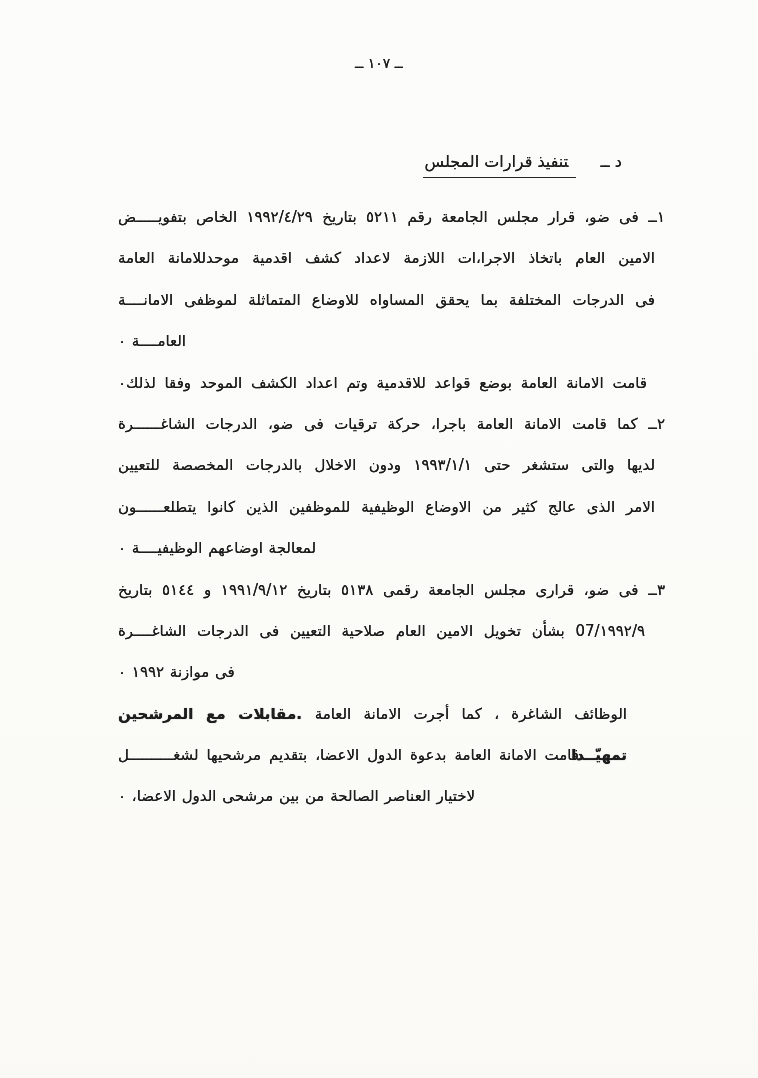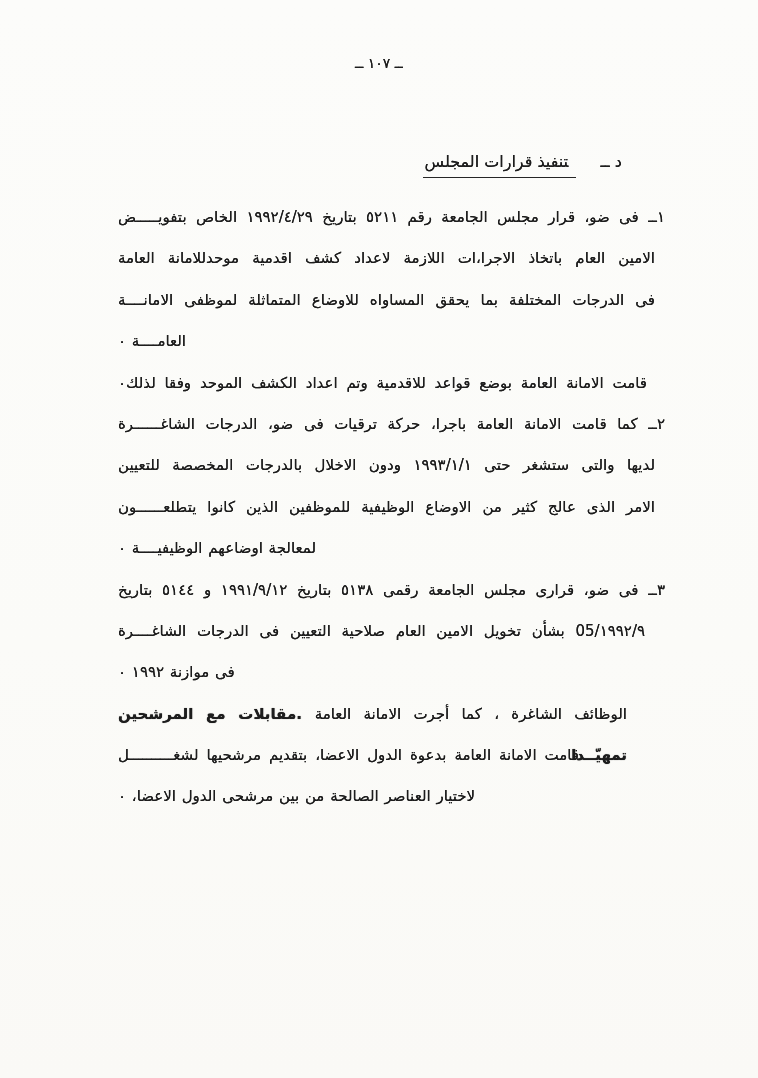--- a/index.html
+++ b/index.html
@@ -54,21 +54,21 @@
     <div class="ln j" style="padding-right:0">١ــ فى ضو، قرار مجلس الجامعة رقم ٥٢١١ بتاريخ ١٩٩٢/٤/٢٩ الخاص بتفويـــــض</div>
     <div class="ln j" style="padding-right:10px">الامين العام باتخاذ الاجرا،ات اللازمة لاعداد كشف اقدمية موحدللامانة العامة</div>
     <div class="ln j" style="padding-right:10px">فى الدرجات المختلفة بما يحقق المساواه للاوضاع المتماثلة لموظفى الامانــــة</div>
     <div class="ln" style="padding-right:45px">العامــــة ٠</div>
     <div class="ln j" style="padding-right:18px">قامت الامانة العامة بوضع قواعد للاقدمية وتم اعداد الكشف الموحد وفقا لذلك٠</div>
     <div class="ln j" style="padding-right:0">٢ــ كما قامت الامانة العامة باجرا، حركة ترقيات فى ضو، الدرجات الشاغــــــرة</div>
     <div class="ln j" style="padding-right:10px">لديها والتى ستشغر حتى ١٩٩٣/١/١ ودون الاخلال بالدرجات المخصصة للتعيين</div>
     <div class="ln j" style="padding-right:10px">الامر الذى عالج كثير من الاوضاع الوظيفية للموظفين الذين كانوا يتطلعــــــون</div>
     <div class="ln" style="padding-right:52px">لمعالجة اوضاعهم الوظيفيــــة ٠</div>
     <div class="ln j" style="padding-right:0">٣ــ فى ضو، قرارى مجلس الجامعة رقمى ٥١٣٨ بتاريخ ١٩٩١/٩/١٢ و ٥١٤٤ بتاريخ</div>
-    <div class="ln j" style="padding-right:20px">١٩٩٢/٩/05 بشأن تخويل الامين العام صلاحية التعيين فى الدرجات الشاغــــرة</div>
+    <div class="ln j" style="padding-right:20px">١٩٩٢/٩/07 بشأن تخويل الامين العام صلاحية التعيين فى الدرجات الشاغــــرة</div>
     <div class="ln" style="padding-right:120px">فى موازنة ١٩٩٢ ٠</div>
     <div class="ln j" style="padding-right:38px">
       <span>الوظائف الشاغرة ، كما أجرت الامانة العامة</span><span class="bold"> .مقابلات مع المرشحين تمهيّــدا</span>
     </div>
     <div class="ln j" style="padding-right:86px">قامت الامانة العامة بدعوة الدول الاعضا، بتقديم مرشحيها لشغــــــــــل</div>
     <div class="ln" style="padding-right:65px">لاختيار العناصر الصالحة من بين مرشحى الدول الاعضا، ٠</div>
   </div>
 
 </div>
 

